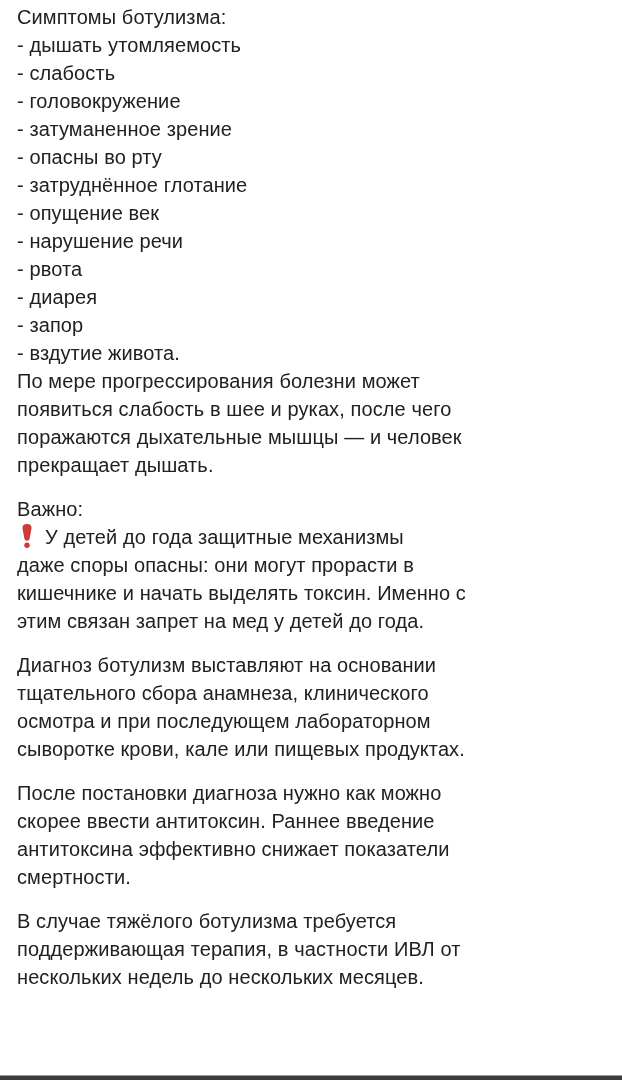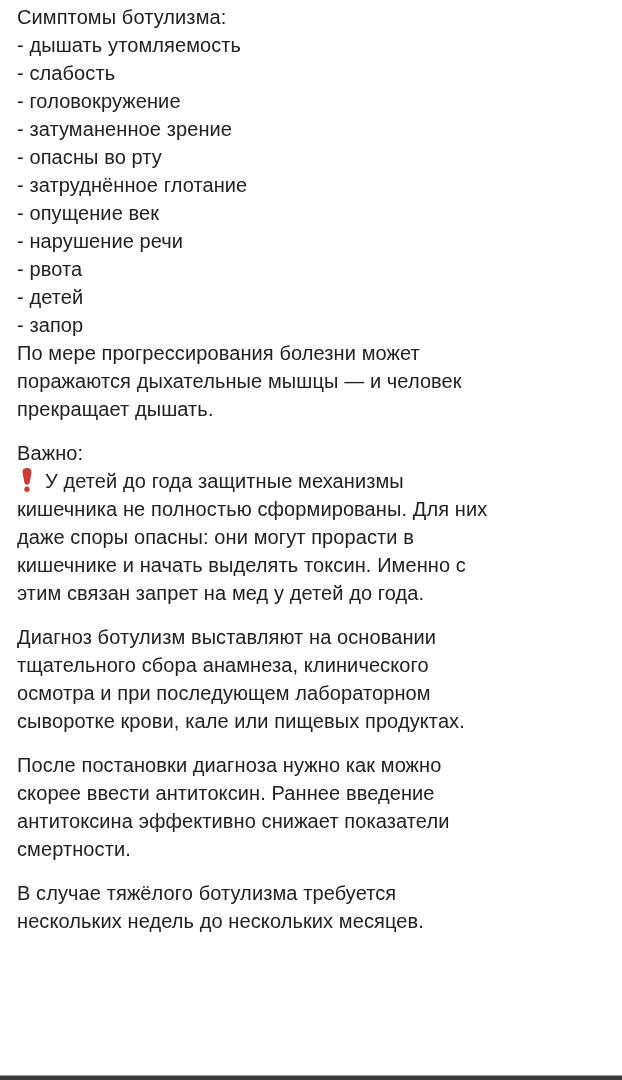--- a/index.html
+++ b/index.html
@@ -55,42 +55,43 @@
     <div>
         <div class="line">- дышать утомляемость</div>
         <div class="line">- слабость</div>
         <div class="line">- головокружение</div>
         <div class="line">- затуманенное зрение</div>
         <div class="line">- опасны во рту</div>
         <div class="line">- затруднённое глотание</div>
         <div class="line">- опущение век</div>
         <div class="line">- нарушение речи</div>
         <div class="line">- рвота</div>
-        <div class="line">- детей</div>
+        <div class="line">- диарея</div>
         <div class="line">- запор</div>
+        <div class="line">- вздутие живота.</div>
       </div>
     <div>
         <div class="line">По мере прогрессирования болезни может</div>
+        <div class="line">появиться слабость в шее и руках, после чего</div>
         <div class="line">поражаются дыхательные мышцы — и человек</div>
         <div class="line">прекращает дышать.</div>
       </div>
   </div>
 
   <div class="section">
     <div class="line">Важно:</div>
     <div class="line">
       <span class="excl" style="color: rgb(207, 58, 54);">
         <svg viewBox="0 0 14 24" fill="currentColor" aria-hidden="true">
           <path d="M7 0 C10.3 0 11.9 1.6 11.5 4.4 L9.7 14.3 C9.4 16 8.4 16.8 7 16.8 C5.6 16.8 4.6 16 4.3 14.3 L2.5 4.4 C2.1 1.6 3.7 0 7 0 Z"></path>
           <circle cx="7" cy="21.3" r="2.7"></circle>
         </svg>
       </span><span>У детей до года защитные механизмы</span>
     </div>
     <div>
-        <div class="line">кишечника не полностью сформированы. Для них</div>
         <div class="line">даже споры опасны: они могут прорасти в</div>
         <div class="line">кишечнике и начать выделять токсин. Именно с</div>
         <div class="line">этим связан запрет на мед у детей до года.</div>
       </div>
   </div>
 
   <div class="section">
       <div class="line">Диагноз ботулизм выставляют на основании</div>
       <div class="line">тщательного сбора анамнеза, клинического</div>
       <div class="line">осмотра и при последующем лабораторном</div>
@@ -99,18 +100,19 @@
 
   <div class="section">
       <div class="line">После постановки диагноза нужно как можно</div>
       <div class="line">скорее ввести антитоксин. Раннее введение</div>
       <div class="line">антитоксина эффективно снижает показатели</div>
       <div class="line">смертности.</div>
     </div>
 
   <div class="section">
       <div class="line">В случае тяжёлого ботулизма требуется</div>
+      <div class="line">поддерживающая терапия, в частности ИВЛ от</div>
       <div class="line">нескольких недель до нескольких месяцев.</div>
     </div>
 
 </div>
 
 <div class="bottom-divider" style="background: rgb(61, 61, 61);"></div>
 
 </body></html>

